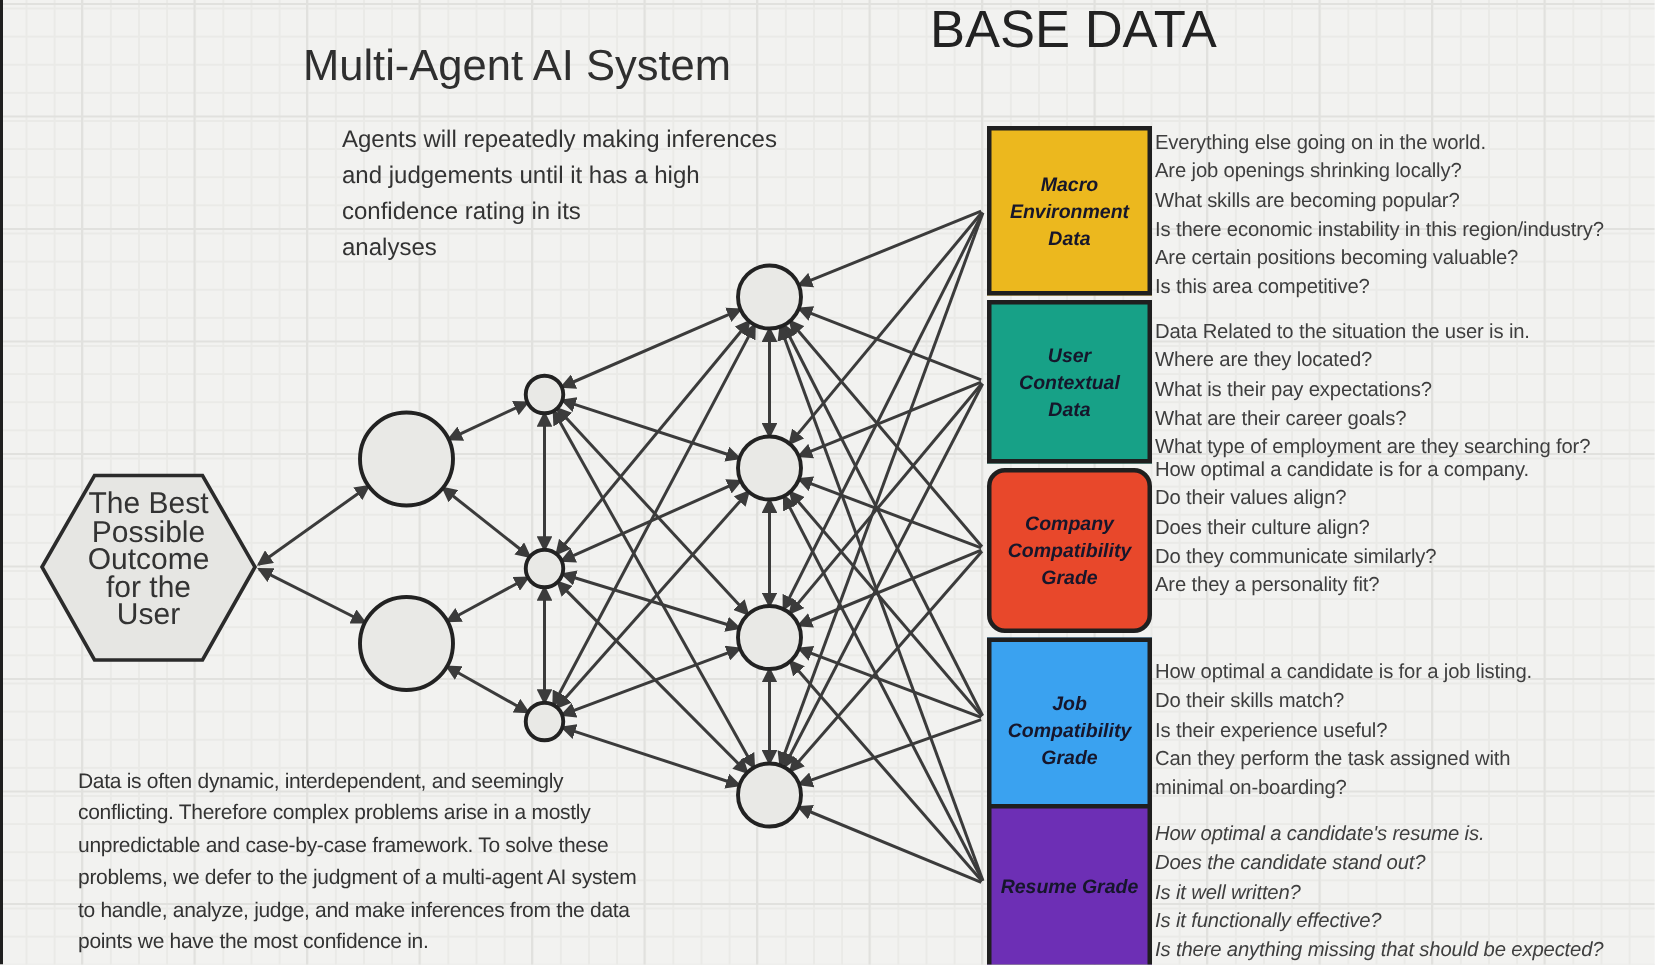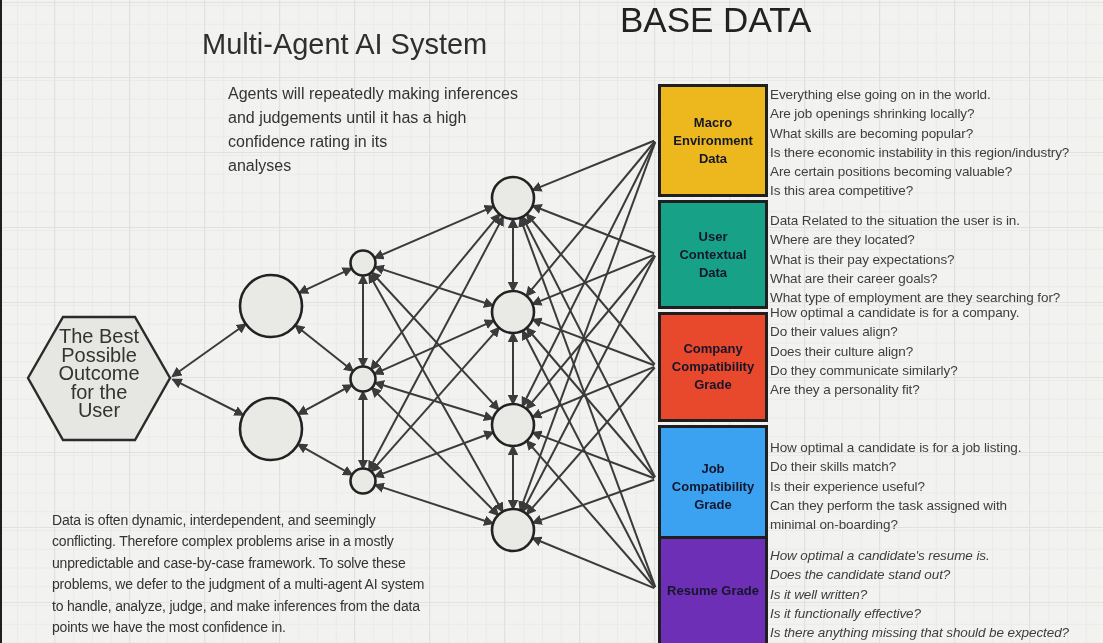--- a/index.html
+++ b/index.html
@@ -22,21 +22,21 @@
   .note-agents{position:absolute;left:228px;top:82px;font-size:16px;line-height:24px;color:#333;white-space:pre-line;z-index:3;}
   .note-bottom{position:absolute;left:52px;top:510px;font-size:14px;line-height:21.4px;color:#333;white-space:pre-line;letter-spacing:-0.2px;z-index:3;}
   .hex-label{position:absolute;left:47px;top:327px;width:104px;text-align:center;font-size:20px;line-height:18.5px;color:#333;white-space:pre-line;z-index:2;}
   #net{position:absolute;left:0;top:0;z-index:1;}
   .edge{stroke:#3b3b3b;stroke-width:2;}
   .node{fill:#E9E9E6;stroke:#222;stroke-width:2.6;}
   .hexagon{fill:#E6E6E3;stroke:#2b2b2b;stroke-width:2.4;}
   .data-box{
     position:absolute;left:658px;width:110px;box-sizing:border-box;
     border:3px solid #1f1f1f;display:flex;align-items:center;justify-content:center;
-    text-align:center;z-index:2;
+    text-align:center;z-index:2;font-style:italic;
   }
   .box-label{font-weight:bold;font-size:13px;line-height:18px;color:#16162b;white-space:pre-line;}
   .box-desc{
     position:absolute;left:770px;font-size:13.5px;line-height:19.3px;color:#3e3e3e;
     white-space:pre;letter-spacing:-0.1px;z-index:2;
   }
 </style>
 </head>
 <body>
 
@@ -128,21 +128,21 @@
       <div class="data-box" style="top: 84px; height: 113px; background: rgb(236, 184, 30);">
         <span class="box-label">Macro
 Environment
 Data</span>
       </div>
       <div class="data-box" style="top: 200px; height: 109px; background: rgb(23, 161, 135);">
         <span class="box-label">User
 Contextual
 Data</span>
       </div>
-      <div class="data-box" style="top: 312px; height: 110px; background: rgb(232, 72, 43);">
+      <div class="data-box" style="top: 312px; height: 110px; background: rgb(232, 72, 43); border-radius: 12px;">
         <span class="box-label">Company
 Compatibility
 Grade</span>
       </div>
       <div class="data-box" style="top: 425px; height: 124px; background: rgb(58, 162, 240);">
         <span class="box-label">Job
 Compatibility
 Grade</span>
       </div>
       <div class="data-box" style="top: 536px; height: 110px; background: rgb(109, 47, 181);">

